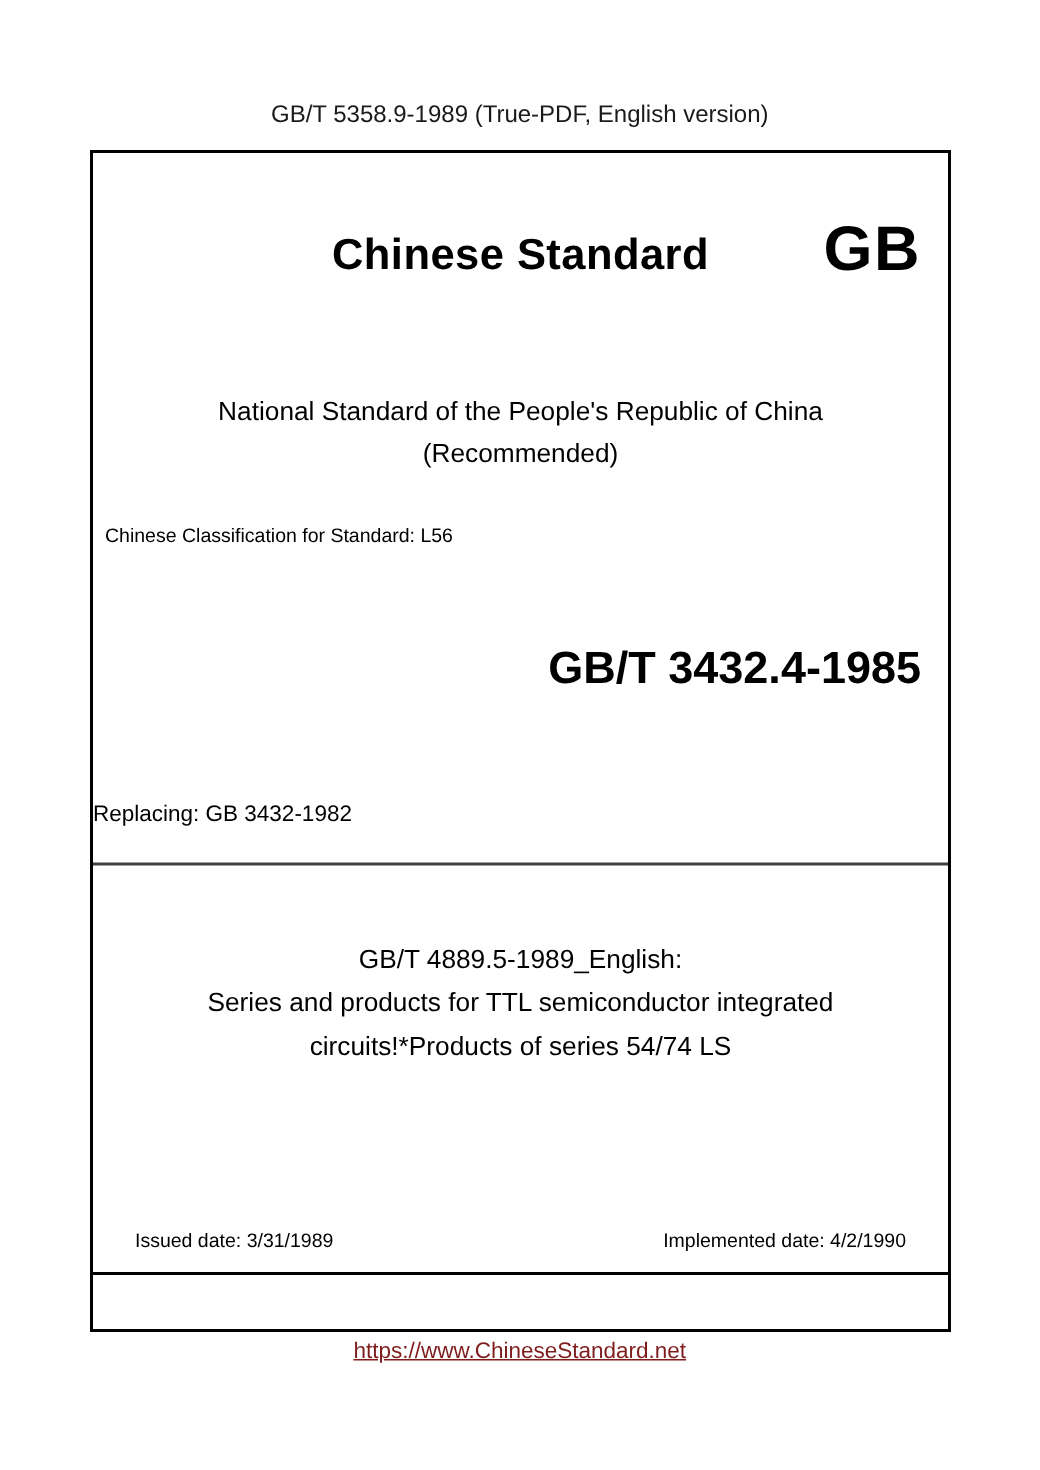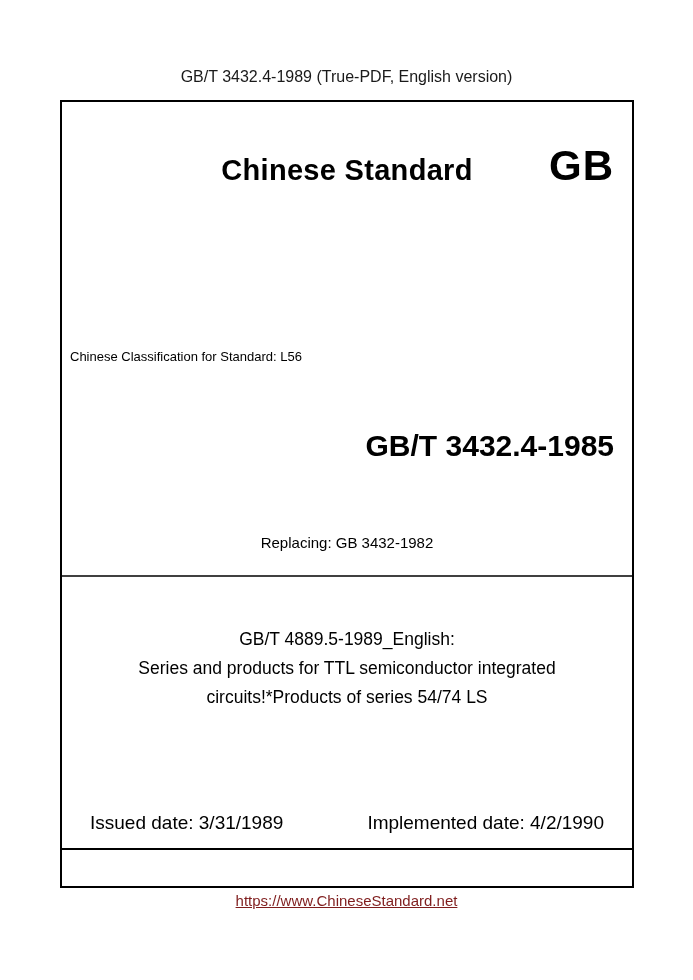--- a/index.html
+++ b/index.html
@@ -86,21 +86,21 @@
     padding-right: 18px;
     box-sizing: border-box;
     font-size: 30px;
     font-weight: bold;
   }
   .replacing {
     position: absolute;
     top: 432px;
     left: 0;
     width: 100%;
-    text-align: center;
+    text-align: left;
     box-sizing: border-box;
     font-size: 15px;
   }
   .lower-box {
     position: relative;
     height: 273px;
     border-bottom: 2px solid #000;
     box-sizing: border-box;
   }
   .eng-title {
@@ -116,21 +116,21 @@
   }
   .dates {
     position: absolute;
     bottom: 14px;
     left: 0;
     width: 100%;
     box-sizing: border-box;
     padding: 0 28px;
     display: flex;
     justify-content: space-between;
-    font-size: 19px;
+    font-size: 13px;
   }
   .bottom-bar {
     height: 36px;
     background: #ffffff;
   }
   .footer-link {
     position: absolute;
     top: 892px;
     left: 0;
     width: 693px;
@@ -138,27 +138,31 @@
     font-size: 15px;
     color: #7f1d1d;
     text-decoration: underline;
   }
 </style>
 </head>
 <body>
 
 <div class="page">
 
-  <div class="top-caption">GB/T 3432.4-1989 (True-PDF, English version)</div>
+  <div class="top-caption">GB/T 5358.9-1989 (True-PDF, English version)</div>
 
   <div class="frame">
 
     <div class="upper-box">
       <div class="title-main">Chinese Standard</div>
       <div class="gb-mark">GB</div>
+      <div class="subtitle">
+        <div>National Standard of the People's Republic of China</div>
+        <div>(Recommended)</div>
+      </div>
       <div class="classification">Chinese Classification for Standard: L56</div>
       <div class="std-number">GB/T 3432.4-1985</div>
       <div class="replacing">Replacing: GB 3432-1982</div>
     </div>
 
     <div class="lower-box">
       <div class="eng-title">
         <div>GB/T 4889.5-1989_English:</div>
         <div>Series and products for TTL semiconductor integrated</div>
         <div>circuits!*Products of series 54/74 LS</div>

